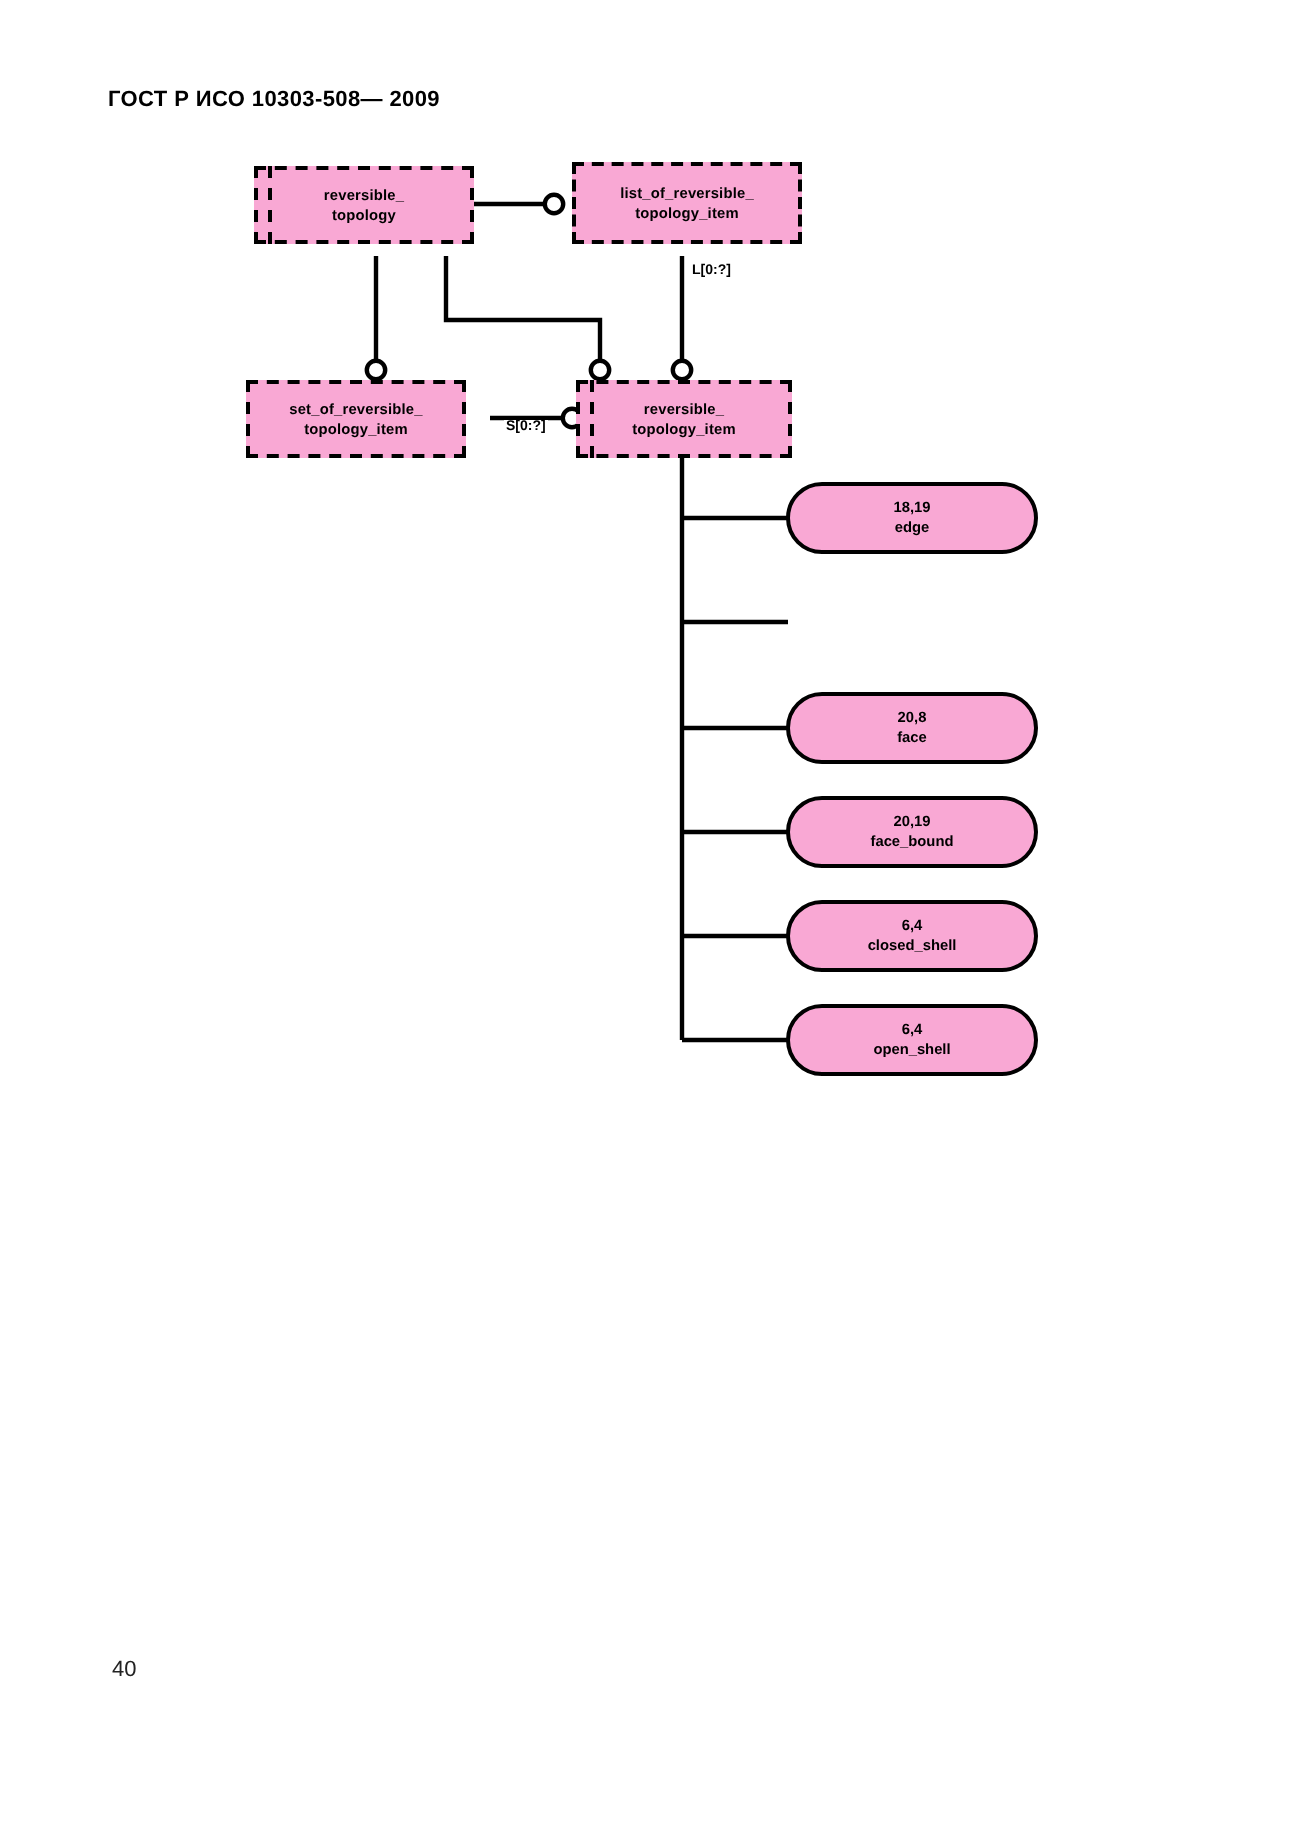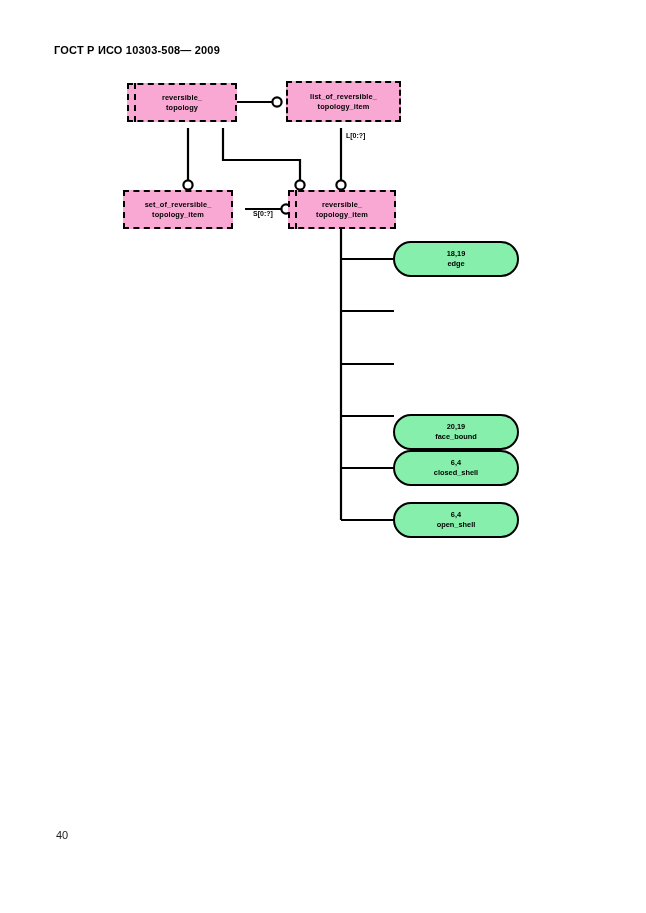--- a/index.html
+++ b/index.html
@@ -77,21 +77,21 @@
   
   .rnd-box {
     position: absolute;
     box-sizing: border-box;
     border: 2.2px solid #000;
     border-radius: 19px;
     display: flex;
     align-items: center;
     justify-content: center;
     text-align: center;
-    background: #86efac;
+    background: #f9a8d4;
   }
   .rnd-box .lbl {
     font-size: 7.4px;
     font-weight: bold;
     line-height: 9.6px;
     white-space: pre-line;
   }
 
   .card-label {
     position: absolute;
@@ -166,21 +166,25 @@
     <div class="ent-box" style="left:288px; top:130px; width:108px; height:39px;">
       <span class="lbl">reversible_
 topology_item</span>
     </div>
     <div class="inner-edge" style="left:295px; top:130px; height:39px;"></div>
 
     <div class="rnd-box" style="left:393px; top:181px; width:126px; height:36px;">
       <span class="lbl">18,19
 edge</span>
     </div>
-    <div class="rnd-box" style="left:393px; top:338px; width:126px; height:36px;margin-top:16px;">
+    <div class="rnd-box" style="left:393px; top:286px; width:126px; height:36px;">
+      <span class="lbl">20,8
+face</span>
+    </div>
+    <div class="rnd-box" style="left:393px; top:338px; width:126px; height:36px;">
       <span class="lbl">20,19
 face_bound</span>
     </div>
     <div class="rnd-box" style="left:393px; top:390px; width:126px; height:36px;">
       <span class="lbl">6,4
 closed_shell</span>
     </div>
     <div class="rnd-box" style="left:393px; top:442px; width:126px; height:36px;">
       <span class="lbl">6,4
 open_shell</span>

